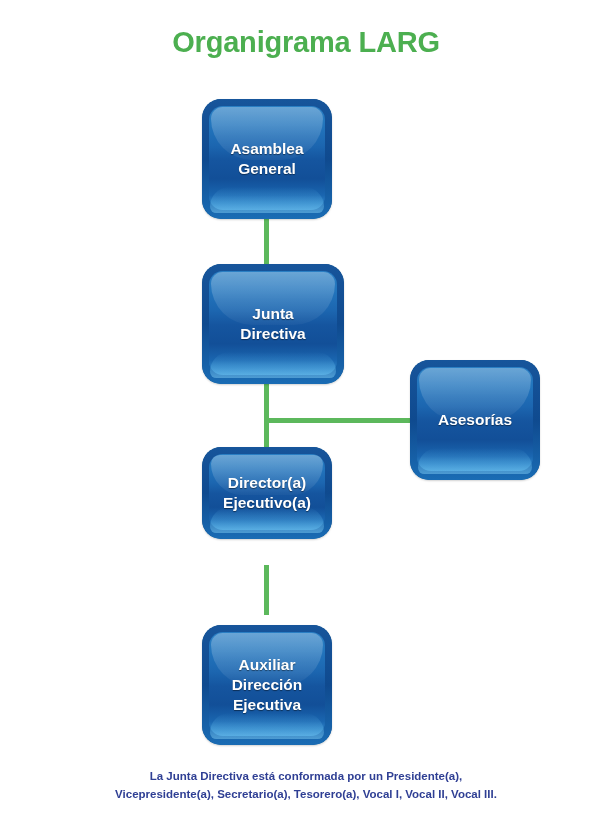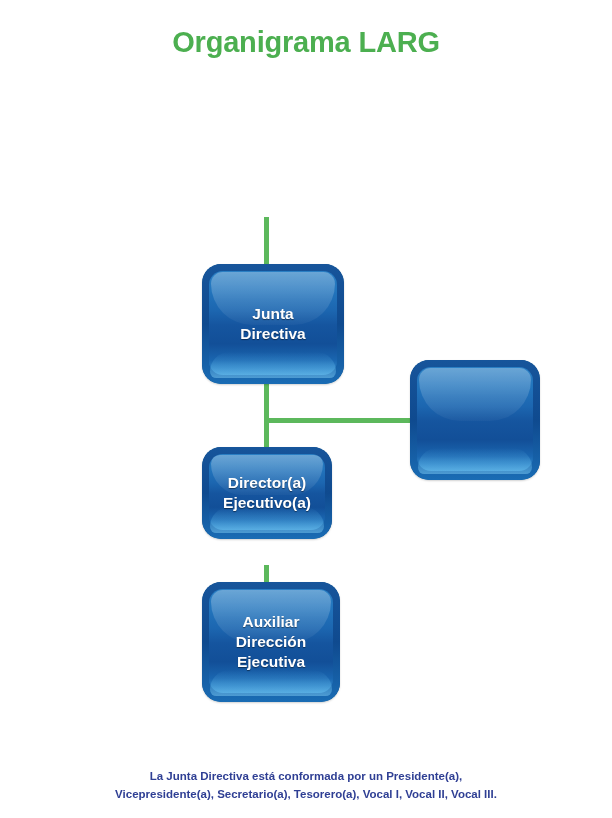--- a/index.html
+++ b/index.html
@@ -167,44 +167,52 @@
   <div class="chart-title">Organigrama LARG</div>
 
   <div class="connector v" style="left:264px; top:217px; height:49px;"></div>
 
   <div class="connector v" style="left:264px; top:382px; height:67px;"></div>
 
   <div class="connector h" style="left:264px; top:418px; width:148px;"></div>
 
   <div class="connector v" style="left:264px; top:565px; height:50px;"></div>
 
+  <div class="node" style="left:202px; top:99px; width:130px; height:120px;">
+    <div class="plate"></div>
+    <div class="sheen"></div>
+    <div class="glow"></div>
+    <div class="label">Asamblea
+General</div>
+  </div>
 
   <div class="node" style="left:202px; top:264px; width:130px; height:120px;padding-left:12px;">
     <div class="plate"></div>
     <div class="sheen"></div>
     <div class="glow"></div>
     <div class="label">Junta
 Directiva</div>
   </div>
 
   <div class="node" style="left:410px; top:360px; width:130px; height:120px;">
     <div class="plate"></div>
     <div class="sheen"></div>
     <div class="glow"></div>
+    <div class="label">Asesorías</div>
   </div>
 
   <div class="node" style="left:202px; top:447px; width:130px; height:92px;">
     <div class="plate"></div>
     <div class="sheen"></div>
     <div class="glow"></div>
     <div class="label">Director(a)
 Ejecutivo(a)</div>
   </div>
 
-  <div class="node" style="left:202px; top:582px; width:130px; height:120px;padding-left:8px;">
+  <div class="node" style="left:202px; top:625px; width:130px; height:120px;">
     <div class="plate"></div>
     <div class="sheen"></div>
     <div class="glow"></div>
     <div class="label">Auxiliar
 Dirección
 Ejecutiva</div>
   </div>
 
   <div class="footer-note">La Junta Directiva está conformada por un Presidente(a),
 Vicepresidente(a), Secretario(a), Tesorero(a), Vocal I, Vocal II, Vocal III.</div>

